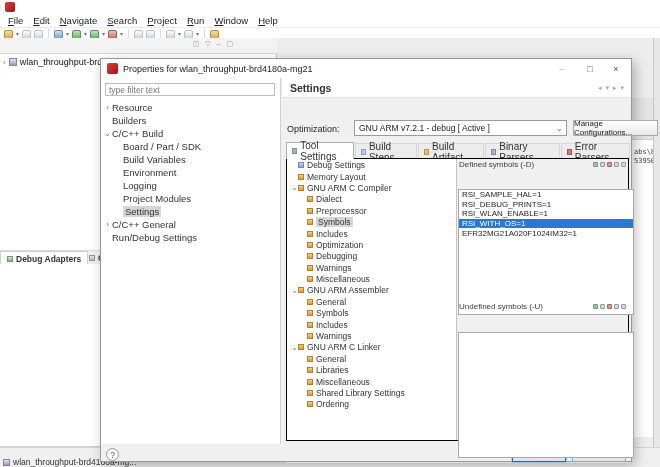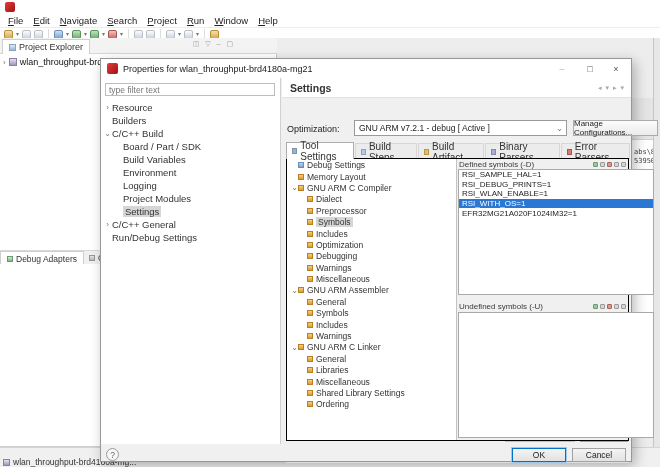--- a/index.html
+++ b/index.html
@@ -28,21 +28,21 @@
   .pe-tab{position:absolute;left:2px;top:1px;height:15px;background:#fff;border:1px solid #d0d0d0;border-bottom:none;display:flex;align-items:center;gap:3px;padding:0 6px;font-size:9px;color:#333;box-sizing:border-box;}
   .pe-tab-ic{width:7px;height:7px;background:linear-gradient(#dfe9f5,#9fb6d4);border:1px solid #8aa2c0;box-sizing:border-box;}
   .pe-hdr-icons{position:absolute;right:42px;top:2px;font-size:7px;color:#9a9a9a;letter-spacing:2px;}
   .pe-body{left:0;top:54px;width:277px;height:196px;background:#fff;border-right:1px solid #c9c9c9;box-sizing:border-box;}
   .pe-row{display:flex;align-items:center;gap:3px;padding:3px 0 0 3px;font-size:9px;color:#111;white-space:nowrap;overflow:hidden;}
   .proj-ic{width:8px;height:8px;background:linear-gradient(#e8e0f0,#a394c0);border:1px solid #8d7fab;box-sizing:border-box;flex:0 0 auto;}
   .exp{font-size:8px;color:#777;width:7px;display:inline-block;text-align:center;}
   .exp-c::before{content:"›";}
   .exp-o::before{content:"⌄";}
   .lowertabs{left:0;top:250px;width:277px;height:14px;background:#f0f0f0;border-top:1px solid #d9d9d9;box-sizing:border-box;}
-  .ltab{position:absolute;top:0;height:14px;display:flex;align-items:center;gap:3px;padding:0 6px;font-size:8.5px;color:#333;box-sizing:border-box;}
+  .ltab{position:absolute;top:0;height:14px;display:flex;align-items:center;gap:3px;padding:0 6px;font-size:8.5px;color:#333;box-sizing:border-box;font-weight:bold;}
   .ltab.active{background:#fff;border:1px solid #cfcfcf;border-bottom:none;}
   .ltab-ic{width:6px;height:6px;background:linear-gradient(#d8ead8,#86b286);border:1px solid #6d9a6d;box-sizing:border-box;}
   .lowerpanel{left:0;top:264px;width:277px;height:183px;background:#fff;border-right:1px solid #c9c9c9;border-bottom:1px solid #cfcfcf;box-sizing:border-box;}
   .statusbar{left:0;top:447px;width:660px;height:20px;background:#f0f0f0;border-top:1px solid #d4d4d4;box-sizing:border-box;}
   .status-item{position:absolute;left:3px;top:9px;display:flex;align-items:center;gap:3px;font-size:8.5px;color:#333;}
   .status-ic{width:7px;height:7px;background:linear-gradient(#e8e0f0,#a394c0);border:1px solid #8d7fab;box-sizing:border-box;}
 
   
   .bg-right{left:277px;top:38px;width:383px;height:409px;background:#ededed;}
   .bg-block-gray{left:632px;top:98px;width:21px;height:42px;background:#e4e4e4;border-bottom:1px solid #d0d0d0;box-sizing:border-box;}
@@ -101,21 +101,21 @@
   .tt-ic.blue{background:linear-gradient(#bcd2ee,#7da3d0);border-color:#6a8fba;}
   .tt-row .exp{width:7px;margin-right:0;}
   .tt-row .lbl.sel{background:#d6d6d6;padding:0 2px;}
 
   .sym-pane{position:absolute;left:170px;top:0;width:171px;height:281px;background:#f0f0f0;}
   .sym-hdr{position:absolute;left:2px;width:167px;height:9px;display:flex;align-items:center;font-size:8px;color:#3a3a3a;}
   .sym-hdr .hdr-icons{margin-left:auto;display:flex;gap:2px;align-items:center;}
   .mini-dot{width:5px;height:5px;border-radius:1px;box-sizing:border-box;border:1px solid #999;background:#d7d7d7;}
   .mini-dot.add{background:#9cc79c;border-color:#6f9a6f;}
   .mini-dot.del{background:#d89a95;border-color:#a9635c;}
-  .sym-list{position:absolute;left:1px;width:196px;background:#fff;border:1px solid #a9a9a9;box-sizing:border-box;overflow:hidden;}
+  .sym-list{position:absolute;left:1px;width:176px;background:#fff;border:1px solid #a9a9a9;box-sizing:border-box;overflow:hidden;margin-top:20px;}
   .sym-row{height:9.6px;font-size:8px;color:#1d1d1d;display:flex;align-items:center;padding-left:3px;white-space:nowrap;}
   .sym-row.sel{background:#2a77d4;color:#fff;}
 
   .btm-sep{position:absolute;left:4px;top:384px;width:343px;height:1px;background:#dedede;}
   .dlg-btn{position:absolute;height:14px;display:flex;align-items:center;justify-content:center;font-size:8.5px;color:#222;background:linear-gradient(#f4f4f4,#e2e2e2);border:1px solid #a2a2a2;box-sizing:border-box;}
   .btn-restore{left:404px;top:369px;width:70px;color:#9d9d9d;background:#ececec;border-color:#c3c3c3;}
   .btn-apply{left:479px;top:369px;width:48px;}
   .btn-ok{left:411px;top:389px;width:54px;border:1px solid #0071c5;outline:1px solid #9fc9e8;}
   .btn-cancel{left:471px;top:389px;width:54px;}
   .help-btn{position:absolute;left:5px;top:389px;width:13px;height:13px;border:1px solid #9a9a9a;border-radius:50%;display:flex;align-items:center;justify-content:center;font-size:8.5px;color:#666;background:#f7f7f7;box-sizing:border-box;}
@@ -160,24 +160,20 @@
     <span class="tb-sep"></span>
     <span class="tbi"></span>
       <span class="tb-caret">▾</span>
     <span class="tbi"></span>
       <span class="tb-caret">▾</span>
     <span class="tb-sep"></span>
     <span class="tbi amber"></span>
   </div>
 
   <div class="abs pe-header">
-    <div class="pe-tab">
-      <span class="pe-tab-ic"></span>
-      <span>Project Explorer</span>
-    </div>
     <span class="pe-hdr-icons">◫ ▽ – ▢</span>
   </div>
 
   <div class="abs pe-body">
     <div class="pe-row">
       <span class="exp exp-c"></span>
       <span class="proj-ic"></span>
       <span>wlan_throughput-brd4180a-mg21 [GNU ARM v7.2.1 - debug] [EFR32</span>
     </div>
   </div>

